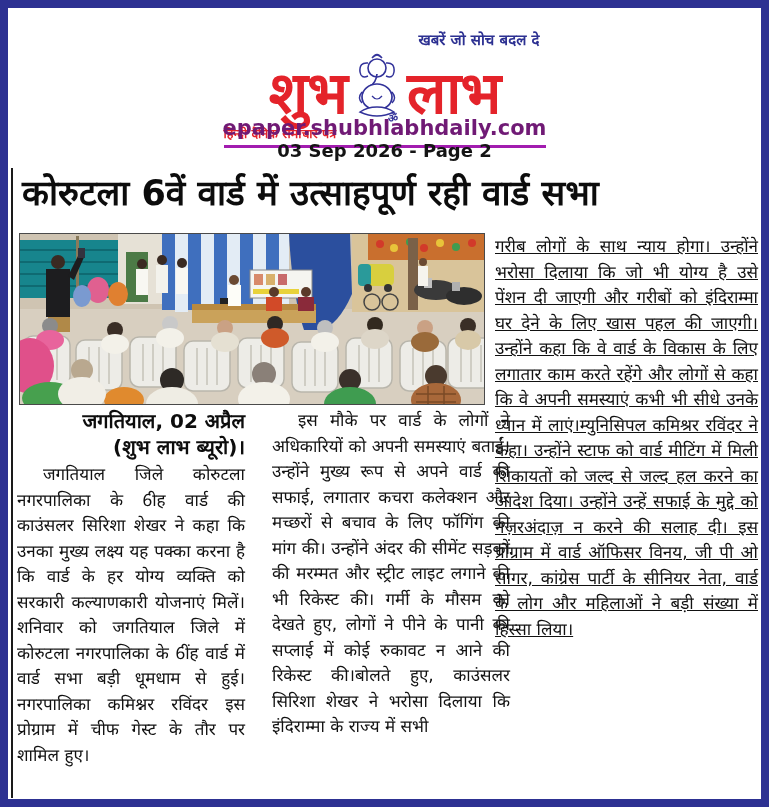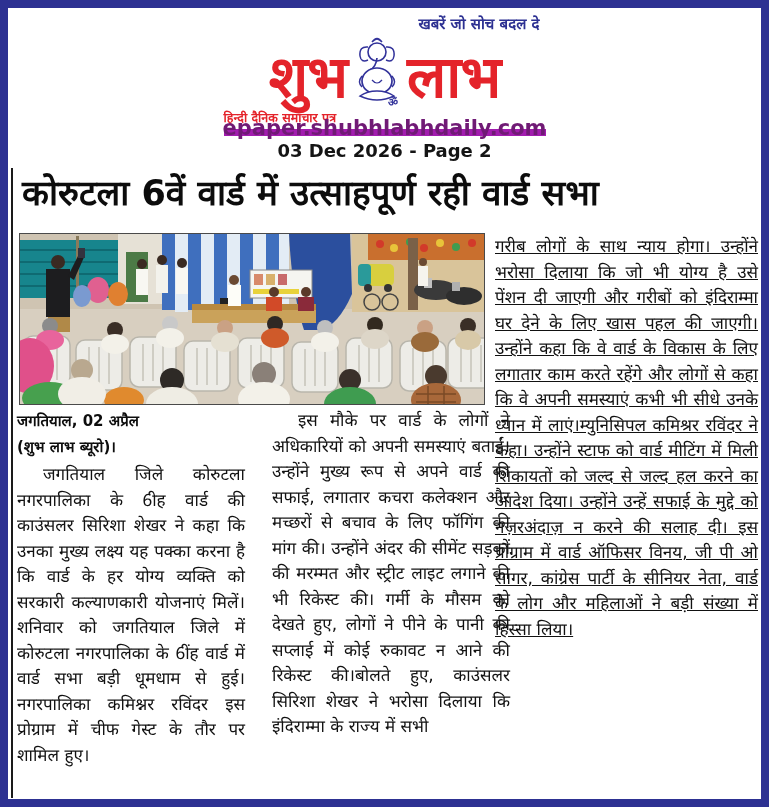--- a/index.html
+++ b/index.html
@@ -7,23 +7,23 @@
     position:relative;
     width:769px;height:807px;
     box-sizing:border-box;
     border:8px solid #2d3192;
     background:#ffffff;
     font-family:"DejaVu Sans","Liberation Sans",sans-serif;
     overflow:hidden;
   }
   
   .masthead{
-    position:absolute;top:8px;left:50%;transform:translateX(-50%);
+    position:absolute;top:24px;left:50%;transform:translateX(-50%);
     width:322px;
-    border-bottom:7px solid #a21caf;
+    border-bottom:3px solid #a21caf;
     padding-bottom:4px;
   }
   .masthead .slogan{
     text-align:right;
     color:#2d3192;font-weight:700;font-size:15px;line-height:17px;
     padding-right:6px;
   }
   .title-row{display:flex;align-items:flex-end;justify-content:center;gap:7px;margin-top:1px;font-family:Liberation Mono, monospace;}
   .title-word{
     color:#e4232a;font-weight:700;font-size:58px;line-height:62px;
@@ -57,21 +57,21 @@
     border:1px solid #4a4a4a;box-sizing:content-box;background:#d8cfc0;
   }
   .photo svg{display:block;}
   .col{position:absolute;color:#111;font-size:17px;line-height:25.5px;text-align:justify;}
   .col p{margin:0;}
   .col .indent{text-indent:26px;}
   .col1{left:9px;top:400px;width:228px;}
   .col2{left:244px;top:400px;width:238px;margin-left:20px;}
   .col3{left:487px;top:226px;width:263px;text-decoration:underline;}
   .dateline{
-    text-align:left;font-weight:700;font-size:15px;line-height:26px;color:#0d0d0d;
+    text-align:right;font-weight:700;font-size:20px;line-height:26px;color:#0d0d0d;
     margin-bottom:2px;
   }
 </style>
 </head>
 <body>
 
 <div class="page">
 
   <div class="masthead">
     <div class="slogan">खबरें जो सोच बदल दे</div>
@@ -99,21 +99,21 @@
           <path d="M6 62 Q23 70 40 62 Q33 57 23 57 Q13 57 6 62Z" stroke="#32329a" stroke-width="1.5" fill="#ffffff"></path>
           <text x="34" y="72" font-size="11" fill="#32329a" font-weight="bold">ॐ</text>
         </svg>
       </span>
       <span class="title-word">लाभ</span>
     </div>
     <div class="tagline">हिन्दी दैनिक समाचार पत्र</div>
   </div>
 
   <div class="site-line">epaper.shubhlabhdaily.com</div>
-  <div class="date-line">03 Dec 2026 - Page 2</div>
+  <div class="date-line">03 Sep 2026 - Page 2</div>
 
   <div class="headline">कोरुटला 6वें वार्ड में उत्साहपूर्ण रही वार्ड सभा</div>
 
   <div class="vrule"></div>
 
   <div class="photo">
     <svg width="464" height="170" viewBox="0 0 464 170">
 
       <rect x="0" y="0" width="464" height="75" fill="#cfc4b2"></rect>
 

